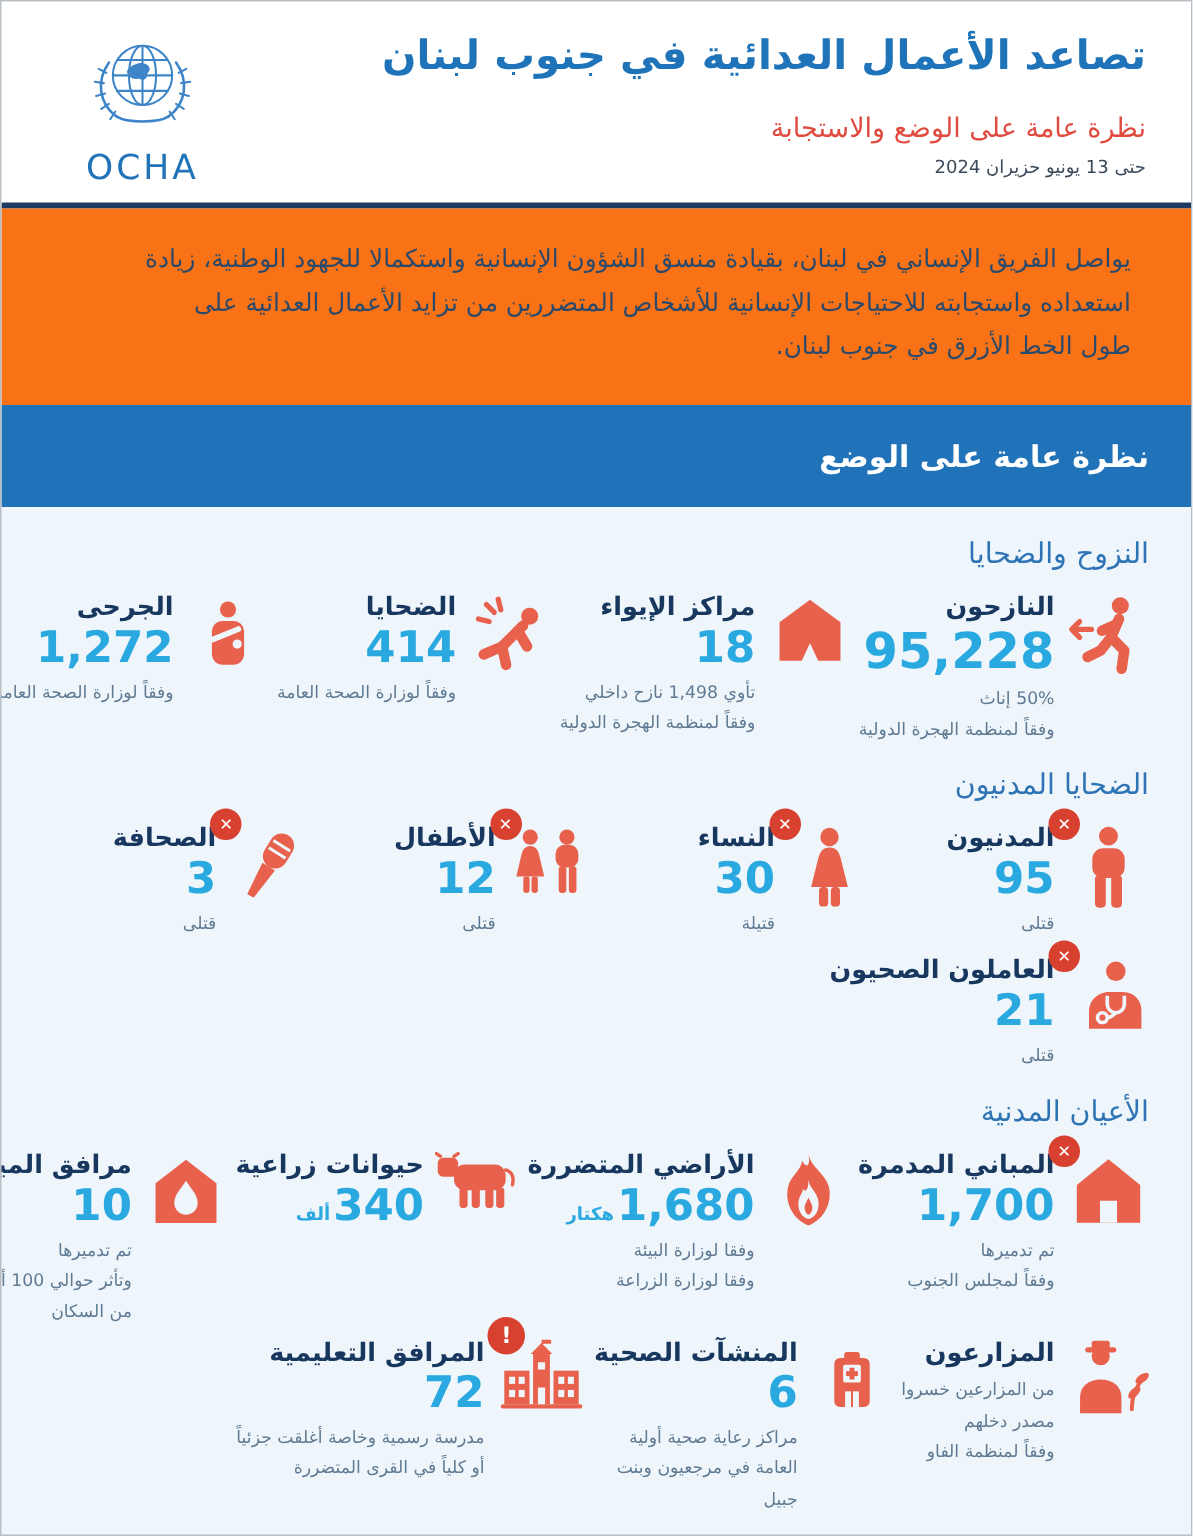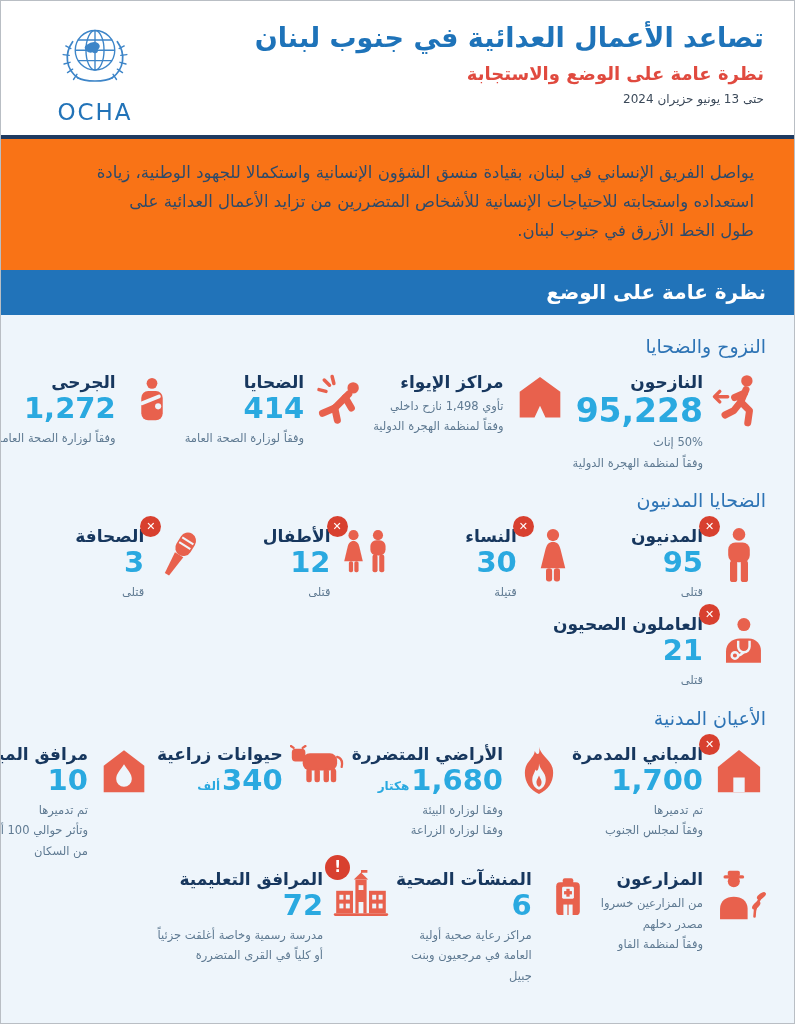--- a/index.html
+++ b/index.html
@@ -12,30 +12,30 @@
   
   .header{
     background:#fff;height:138px;display:flex;align-items:flex-start;
     border-bottom:4px solid #1e3a60;padding:14px 30px 0 34px;
   }
   .logo-block{width:120px;text-align:center;padding-top:4px;}
   .logo-block svg{display:block;margin:0 auto;}
   .logo-text{color:#2273b8;font-size:23px;letter-spacing:2px;margin-top:2px;}
   .title-block{flex:1;text-align:right;direction:rtl;padding-top:6px;}
   .main-title{color:#1e73b9;font-size:27px;font-weight:bold;line-height:1.25;}
-  .sub-title{color:#e04a3f;font-size:18px;font-weight:bold;margin-top:8px;}
+  .sub-title{color:#e04a3f;font-size:18px;font-weight:normal;margin-top:20px;}
   .date-line{color:#3c4a5a;font-size:12px;margin-top:8px;}
   
   .intro{
     background:#f97316;direction:rtl;text-align:right;
     padding:20px 40px 24px 90px;color:#2b4a6b;font-size:16.5px;line-height:1.75;
   }
   
   .banner{
-    background:#2173b9;height:45px;display:flex;align-items:center;
+    background:#2173b9;height:68px;display:flex;align-items:center;
     direction:rtl;padding:0 28px;color:#fff;font-size:20px;font-weight:bold;
   }
   
   .stats-area{direction:rtl;padding-top:4px;}
   .section-heading{
     color:#2e74b5;font-size:19px;font-weight:normal;text-align:right;
     margin:16px 28px 14px;
   }
   .stats-grid{display:grid;grid-template-columns:repeat(4,1fr);column-gap:4px;padding:0 26px;}
   .stat{display:flex;flex-direction:column;align-items:flex-start;}
@@ -143,20 +143,21 @@
 
       <div class="stat">
         <div class="stat-top">
           <div class="icon-wrap">
             <svg width="50" height="50" viewBox="0 0 64 64">
               <path fill="currentColor" d="M32 5 L58 24 V57 H39 L32 42 L25 57 H6 V24 Z"></path>
             </svg>
           </div>
           <div class="stat-text">
             <div class="stat-label">مراكز الإيواء</div>
+            <div class="stat-value"><span>18</span></div>
             <div class="stat-sub">
               <div>تأوي 1,498 نازح داخلي</div>
               <div>وفقاً لمنظمة الهجرة الدولية</div>
             </div>
           </div>
         </div>
       </div>
 
       <div class="stat">
         <div class="stat-top">

